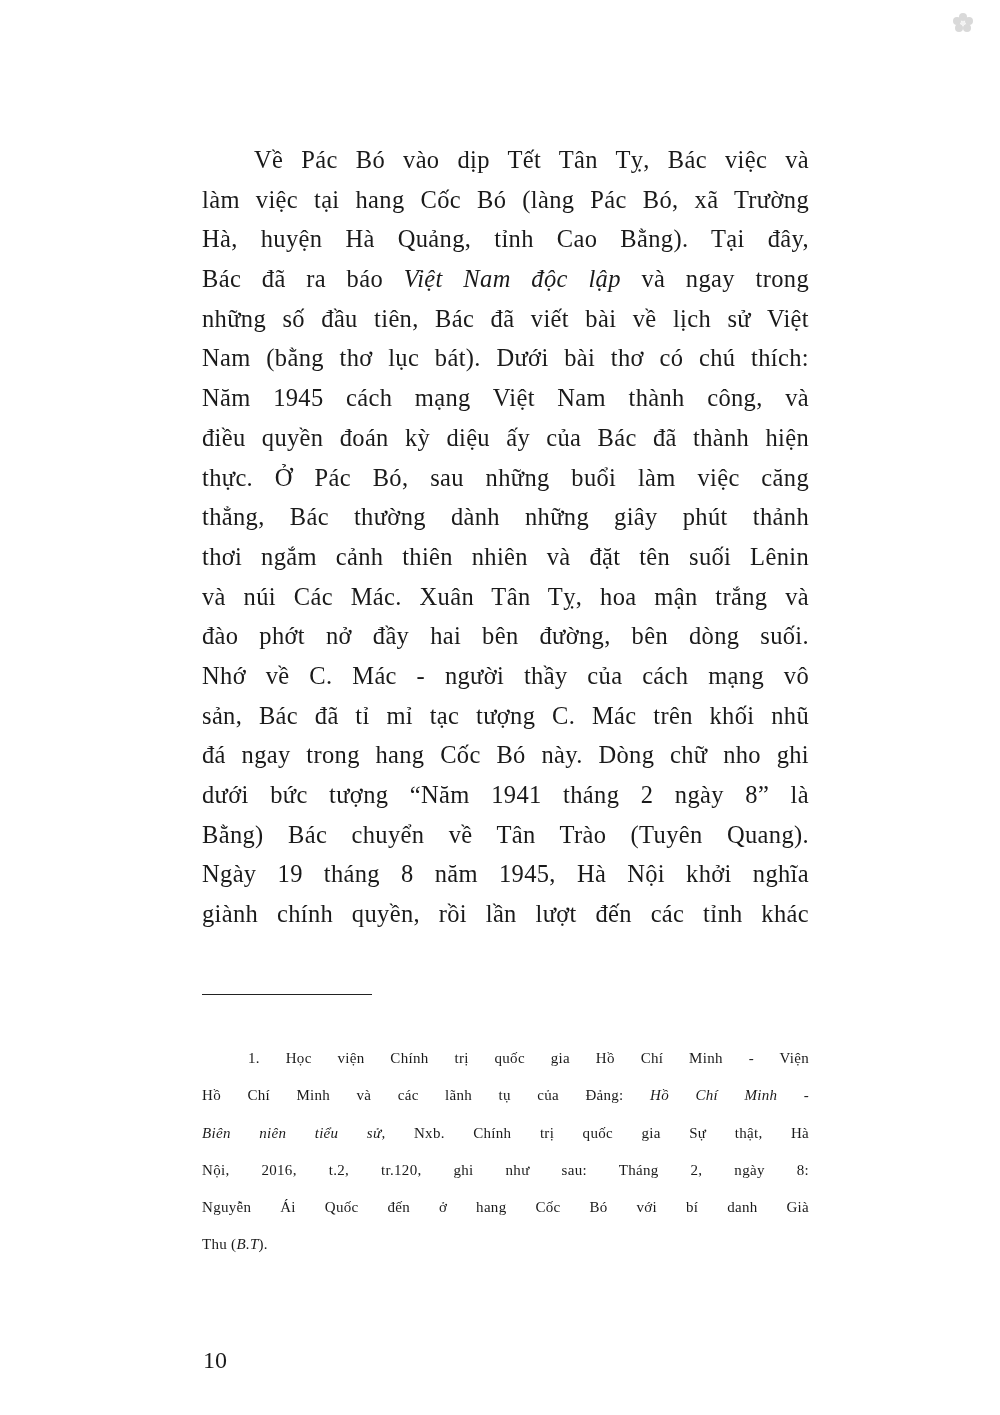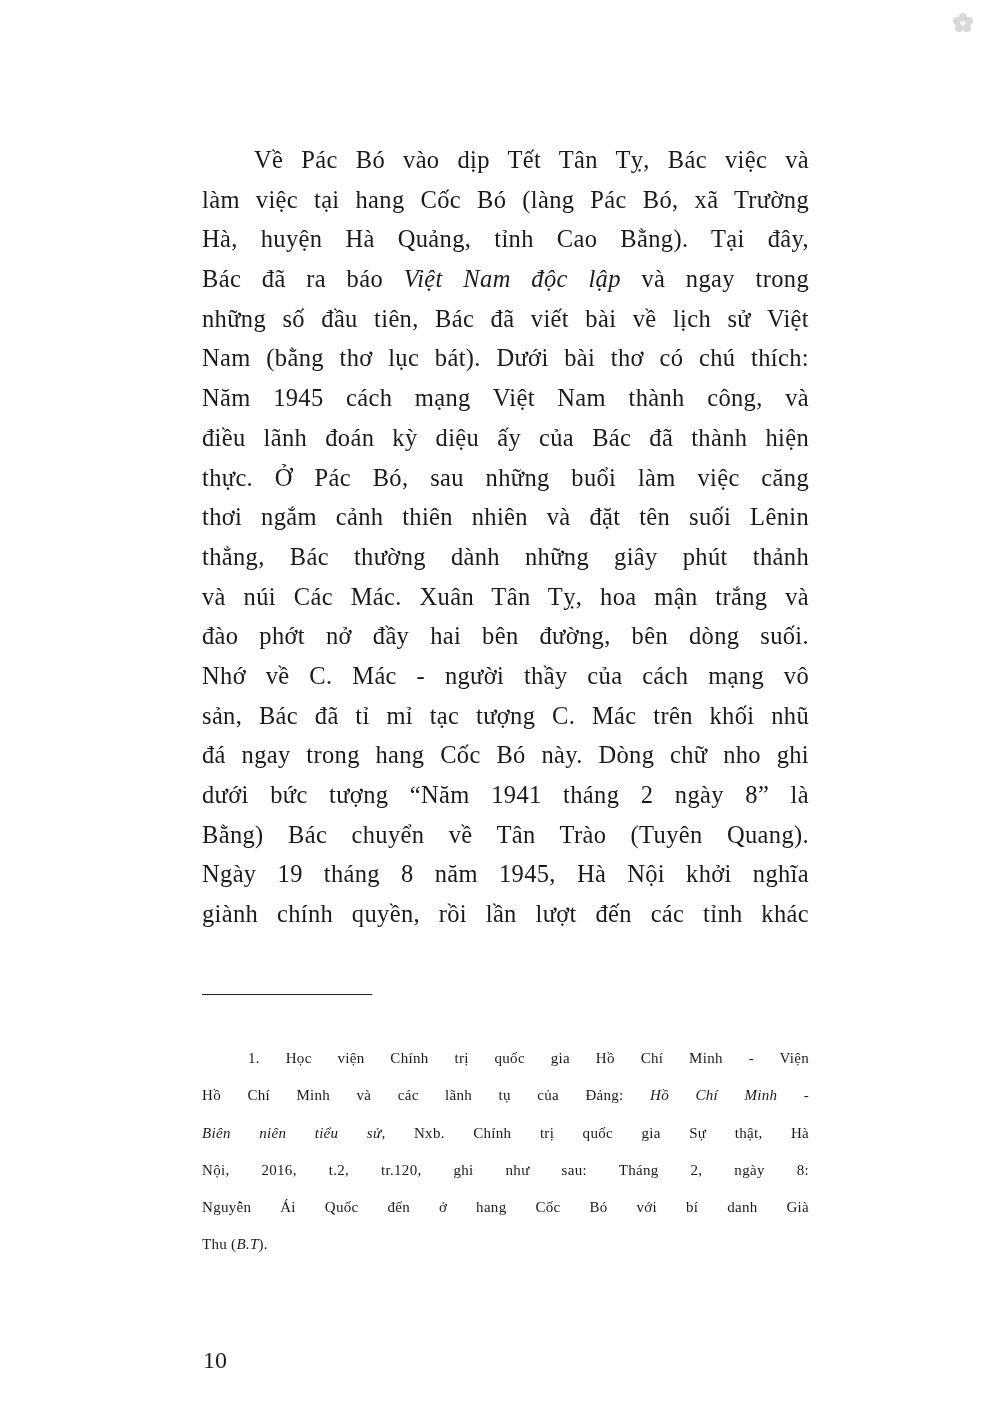--- a/index.html
+++ b/index.html
@@ -99,24 +99,24 @@
 </svg>
 
 <div class="body-text">
   <span class="line indent">Về Pác Bó vào dịp Tết Tân Tỵ, Bác việc và</span>
   <span class="line">làm việc tại hang Cốc Bó (làng Pác Bó, xã Trường</span>
   <span class="line">Hà, huyện Hà Quảng, tỉnh Cao Bằng). Tại đây,</span>
   <span class="line"><span>Bác đã ra báo </span><em>Việt Nam độc lập</em><span> và ngay trong</span></span>
   <span class="line">những số đầu tiên, Bác đã viết bài về lịch sử Việt</span>
   <span class="line">Nam (bằng thơ lục bát). Dưới bài thơ có chú thích:</span>
   <span class="line">Năm 1945 cách mạng Việt Nam thành công, và</span>
-  <span class="line">điều lãnh đoán kỳ diệu ấy của Bác đã thành hiện</span>
+  <span class="line">điều quyền đoán kỳ diệu ấy của Bác đã thành hiện</span>
   <span class="line">thực. Ở Pác Bó, sau những buổi làm việc căng</span>
+  <span class="line">thẳng, Bác thường dành những giây phút thảnh</span>
   <span class="line">thơi ngắm cảnh thiên nhiên và đặt tên suối Lênin</span>
-  <span class="line">thẳng, Bác thường dành những giây phút thảnh</span>
   <span class="line">và núi Các Mác. Xuân Tân Tỵ, hoa mận trắng và</span>
   <span class="line">đào phớt nở đầy hai bên đường, bên dòng suối.</span>
   <span class="line">Nhớ về C. Mác - người thầy của cách mạng vô</span>
   <span class="line">sản, Bác đã tỉ mỉ tạc tượng C. Mác trên khối nhũ</span>
   <span class="line">đá ngay trong hang Cốc Bó này. Dòng chữ nho ghi</span>
   <span class="line">dưới bức tượng “Năm 1941 tháng 2 ngày 8” là</span>
   <span class="line">Bằng) Bác chuyển về Tân Trào (Tuyên Quang).</span>
   <span class="line">Ngày 19 tháng 8 năm 1945, Hà Nội khởi nghĩa</span>
   <span class="line last">giành chính quyền, rồi lần lượt đến các tỉnh khác</span>
 </div>

